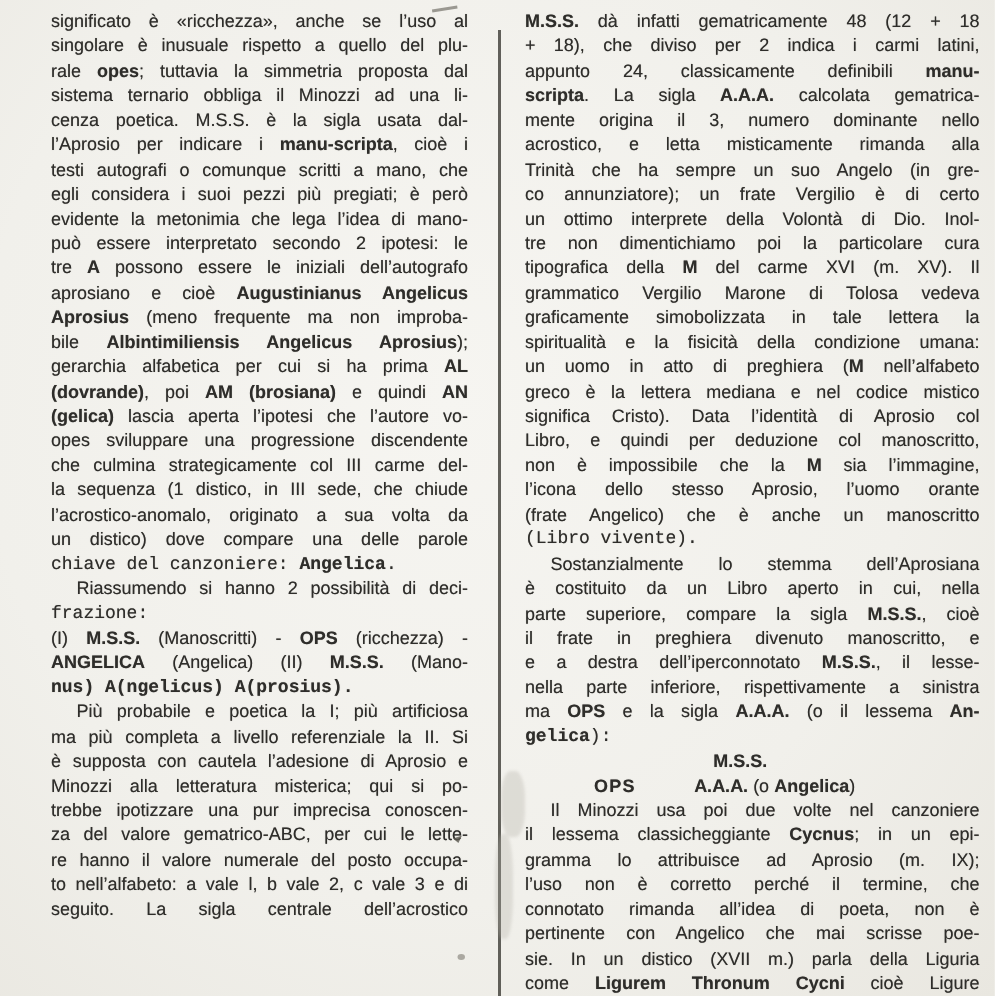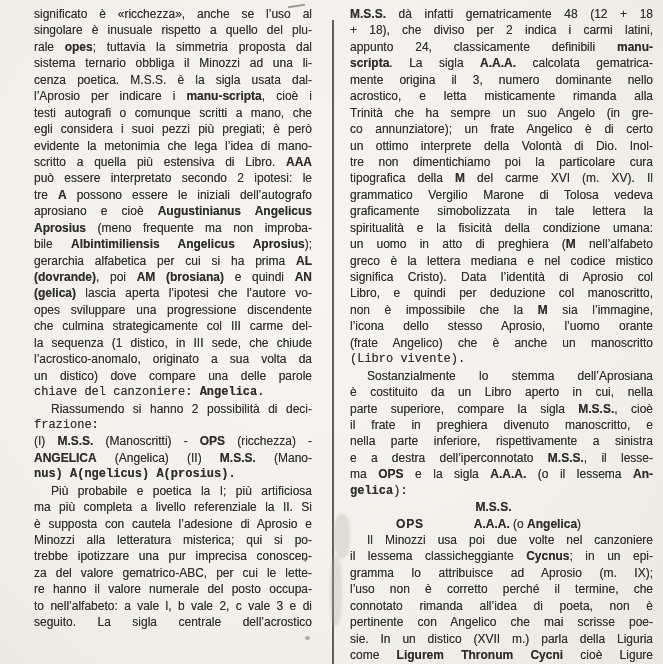--- a/index.html
+++ b/index.html
@@ -18,21 +18,21 @@
   .col{position:absolute;top:6px;font-size:12px;
        text-shadow:0 0 0.45px rgba(45,44,40,0.55);}
   .col-left{left:34px;width:278px;}
   .col-right{left:350px;width:303px;}
   .line{height:16.45px;line-height:16.45px;text-align:justify;text-align-last:justify;overflow:hidden;white-space:normal;}
   .line.al{text-align:left;text-align-last:left;font-family:Liberation Mono, monospace;}
   .line.ac{text-align:center;text-align-last:center;padding-right:16px;}
   .line.indent{text-indent:17px;}
   .line.split{text-align:left;text-align-last:left;}
   .grp-a{margin-left:46px;letter-spacing:0.8px;}
-  .grp-b{margin-left:50px;}
+  .grp-b{margin-left:39px;}
   .b{font-weight:bold;}
   .divider{position:absolute;left:332px;top:20px;width:2px;height:644px;background:var(--rule);opacity:0.85;}
   .artifact{position:absolute;}
   .dash-top{left:288px;top:5px;width:17px;height:2px;background:#9a9891;transform:rotate(-9deg);}
   .smudge-1{left:334px;top:514px;width:16px;height:44px;background:#b9b6ad;opacity:0.35;border-radius:40%;filter:blur(1px);}
   .smudge-2{left:330px;top:556px;width:12px;height:70px;background:#b2afa6;opacity:0.3;border-radius:40%;filter:blur(1px);}
   .speck-1{left:302px;top:557px;width:6px;height:5px;background:#5a574f;opacity:0.8;clip-path:polygon(0 40%,100% 0,60% 100%);}
   .speck-2{left:305px;top:636px;width:5px;height:4px;background:#8d8a82;opacity:0.7;border-radius:50%;}
 </style>
 </head>
@@ -41,21 +41,20 @@
 <div class="col col-left">
     <div class="line"><span>significato è «ricchezza», anche se l’uso al</span></div>
     <div class="line"><span>singolare è inusuale rispetto a quello del plu-</span></div>
     <div class="line"><span>rale </span><span class="b">opes</span><span>; tuttavia la simmetria proposta dal</span></div>
     <div class="line"><span>sistema ternario obbliga il Minozzi ad una li-</span></div>
     <div class="line"><span>cenza poetica. M.S.S. è la sigla usata dal-</span></div>
     <div class="line"><span>l’Aprosio per indicare i </span><span class="b">manu-scripta</span><span>, cioè i</span></div>
     <div class="line"><span>testi autografi o comunque scritti a mano, che</span></div>
     <div class="line"><span>egli considera i suoi pezzi più pregiati; è però</span></div>
     <div class="line"><span>evidente la metonimia che lega l’idea di mano-</span></div>
-    <div class="line"><span>scritto a quella più estensiva di Libro. </span><span class="b">AAA</span></div>
     <div class="line"><span>può essere interpretato secondo 2 ipotesi: le</span></div>
     <div class="line"><span>tre </span><span class="b">A</span><span> possono essere le iniziali dell’autografo</span></div>
     <div class="line"><span>aprosiano e cioè </span><span class="b">Augustinianus Angelicus</span></div>
     <div class="line"><span class="b">Aprosius</span><span> (meno frequente ma non improba-</span></div>
     <div class="line"><span>bile </span><span class="b">Albintimiliensis Angelicus Aprosius</span><span>);</span></div>
     <div class="line"><span>gerarchia alfabetica per cui si ha prima </span><span class="b">AL</span></div>
     <div class="line"><span class="b">(dovrande)</span><span>, poi </span><span class="b">AM (brosiana)</span><span> e quindi </span><span class="b">AN</span></div>
     <div class="line"><span class="b">(gelica)</span><span> lascia aperta l’ipotesi che l’autore vo-</span></div>
     <div class="line"><span>opes sviluppare una progressione discendente</span></div>
     <div class="line"><span>che culmina strategicamente col III carme del-</span></div>
@@ -80,41 +79,41 @@
   </div>
 <div class="divider"></div>
 <div class="col col-right">
     <div class="line"><span class="b">M.S.S.</span><span> dà infatti gematricamente 48 (12 + 18</span></div>
     <div class="line"><span>+ 18), che diviso per 2 indica i carmi latini,</span></div>
     <div class="line"><span>appunto 24, classicamente definibili </span><span class="b">manu-</span></div>
     <div class="line"><span class="b">scripta</span><span>. La sigla </span><span class="b">A.A.A.</span><span> calcolata gematrica-</span></div>
     <div class="line"><span>mente origina il 3, numero dominante nello</span></div>
     <div class="line"><span>acrostico, e letta misticamente rimanda alla</span></div>
     <div class="line"><span>Trinità che ha sempre un suo Angelo (in gre-</span></div>
-    <div class="line"><span>co annunziatore); un frate Angelico è di certo</span></div>
+    <div class="line"><span>co annunziatore); un frate Vergilio è di certo</span></div>
     <div class="line"><span>un ottimo interprete della Volontà di Dio. Inol-</span></div>
     <div class="line"><span>tre non dimentichiamo poi la particolare cura</span></div>
     <div class="line"><span>tipografica della </span><span class="b">M</span><span> del carme XVI (m. XV). Il</span></div>
     <div class="line"><span>grammatico Vergilio Marone di Tolosa vedeva</span></div>
     <div class="line"><span>graficamente simobolizzata in tale lettera la</span></div>
     <div class="line"><span>spiritualità e la fisicità della condizione umana:</span></div>
     <div class="line"><span>un uomo in atto di preghiera (</span><span class="b">M</span><span> nell’alfabeto</span></div>
     <div class="line"><span>greco è la lettera mediana e nel codice mistico</span></div>
     <div class="line"><span>significa Cristo). Data l’identità di Aprosio col</span></div>
     <div class="line"><span>Libro, e quindi per deduzione col manoscritto,</span></div>
     <div class="line"><span>non è impossibile che la </span><span class="b">M</span><span> sia l’immagine,</span></div>
     <div class="line"><span>l’icona dello stesso Aprosio, l’uomo orante</span></div>
     <div class="line"><span>(frate Angelico) che è anche un manoscritto</span></div>
     <div class="line al"><span>(Libro vivente).</span></div>
     <div class="line indent"><span>Sostanzialmente lo stemma dell’Aprosiana</span></div>
     <div class="line"><span>è costituito da un Libro aperto in cui, nella</span></div>
     <div class="line"><span>parte superiore, compare la sigla </span><span class="b">M.S.S.</span><span>, cioè</span></div>
     <div class="line"><span>il frate in preghiera divenuto manoscritto, e</span></div>
+    <div class="line"><span>e a destra dell’iperconnotato </span><span class="b">M.S.S.</span><span>, il lesse-</span></div>
     <div class="line"><span>nella parte inferiore, rispettivamente a sinistra</span></div>
-    <div class="line"><span>e a destra dell’iperconnotato </span><span class="b">M.S.S.</span><span>, il lesse-</span></div>
     <div class="line"><span>ma </span><span class="b">OPS</span><span> e la sigla </span><span class="b">A.A.A.</span><span> (o il lessema </span><span class="b">An-</span></div>
     <div class="line al"><span class="b">gelica</span><span>):</span></div>
     <div class="line ac"><span class="b">M.S.S.</span></div>
     <div class="line split"><span class="grp-a"><span class="b">OPS</span></span><span class="grp-b"><span class="b">A.A.A.</span><span> (o </span><span class="b">Angelica</span><span>)</span></span></div>
     <div class="line indent"><span>Il Minozzi usa poi due volte nel canzoniere</span></div>
     <div class="line"><span>il lessema classicheggiante </span><span class="b">Cycnus</span><span>; in un epi-</span></div>
     <div class="line"><span>gramma lo attribuisce ad Aprosio (m. IX);</span></div>
     <div class="line"><span>l’uso non è corretto perché il termine, che</span></div>
     <div class="line"><span>connotato rimanda all’idea di poeta, non è</span></div>
     <div class="line"><span>pertinente con Angelico che mai scrisse poe-</span></div>

